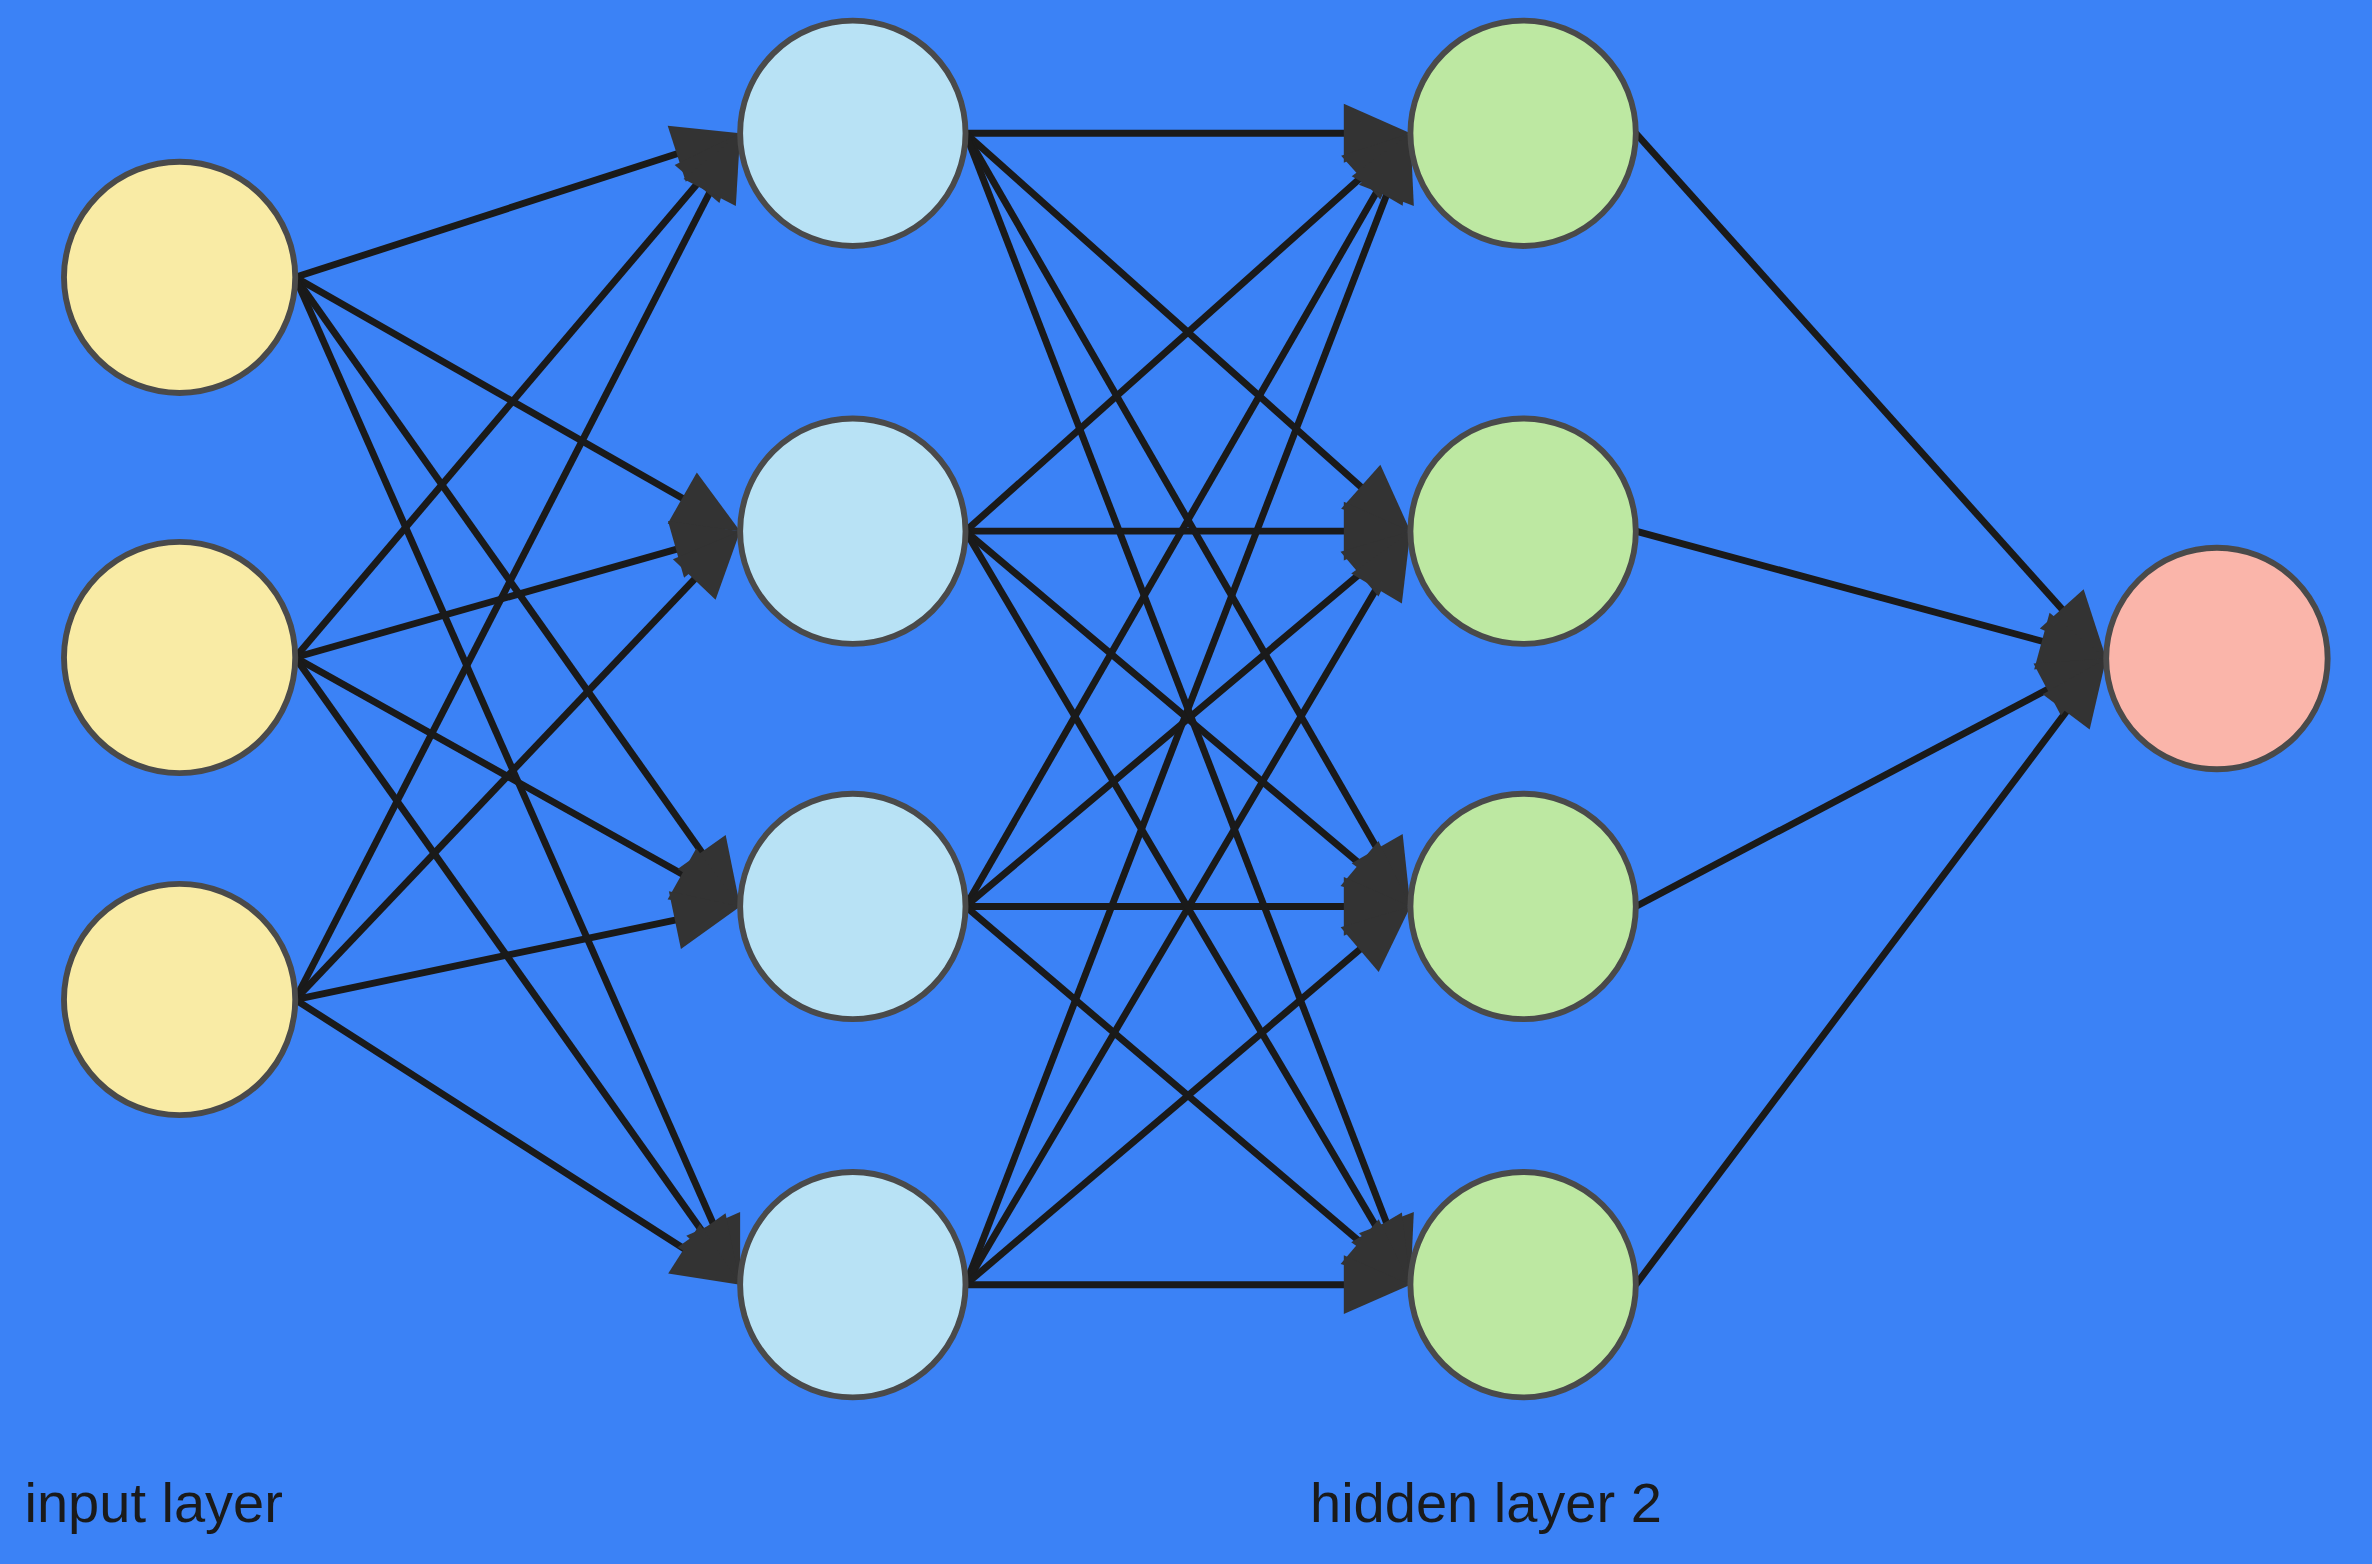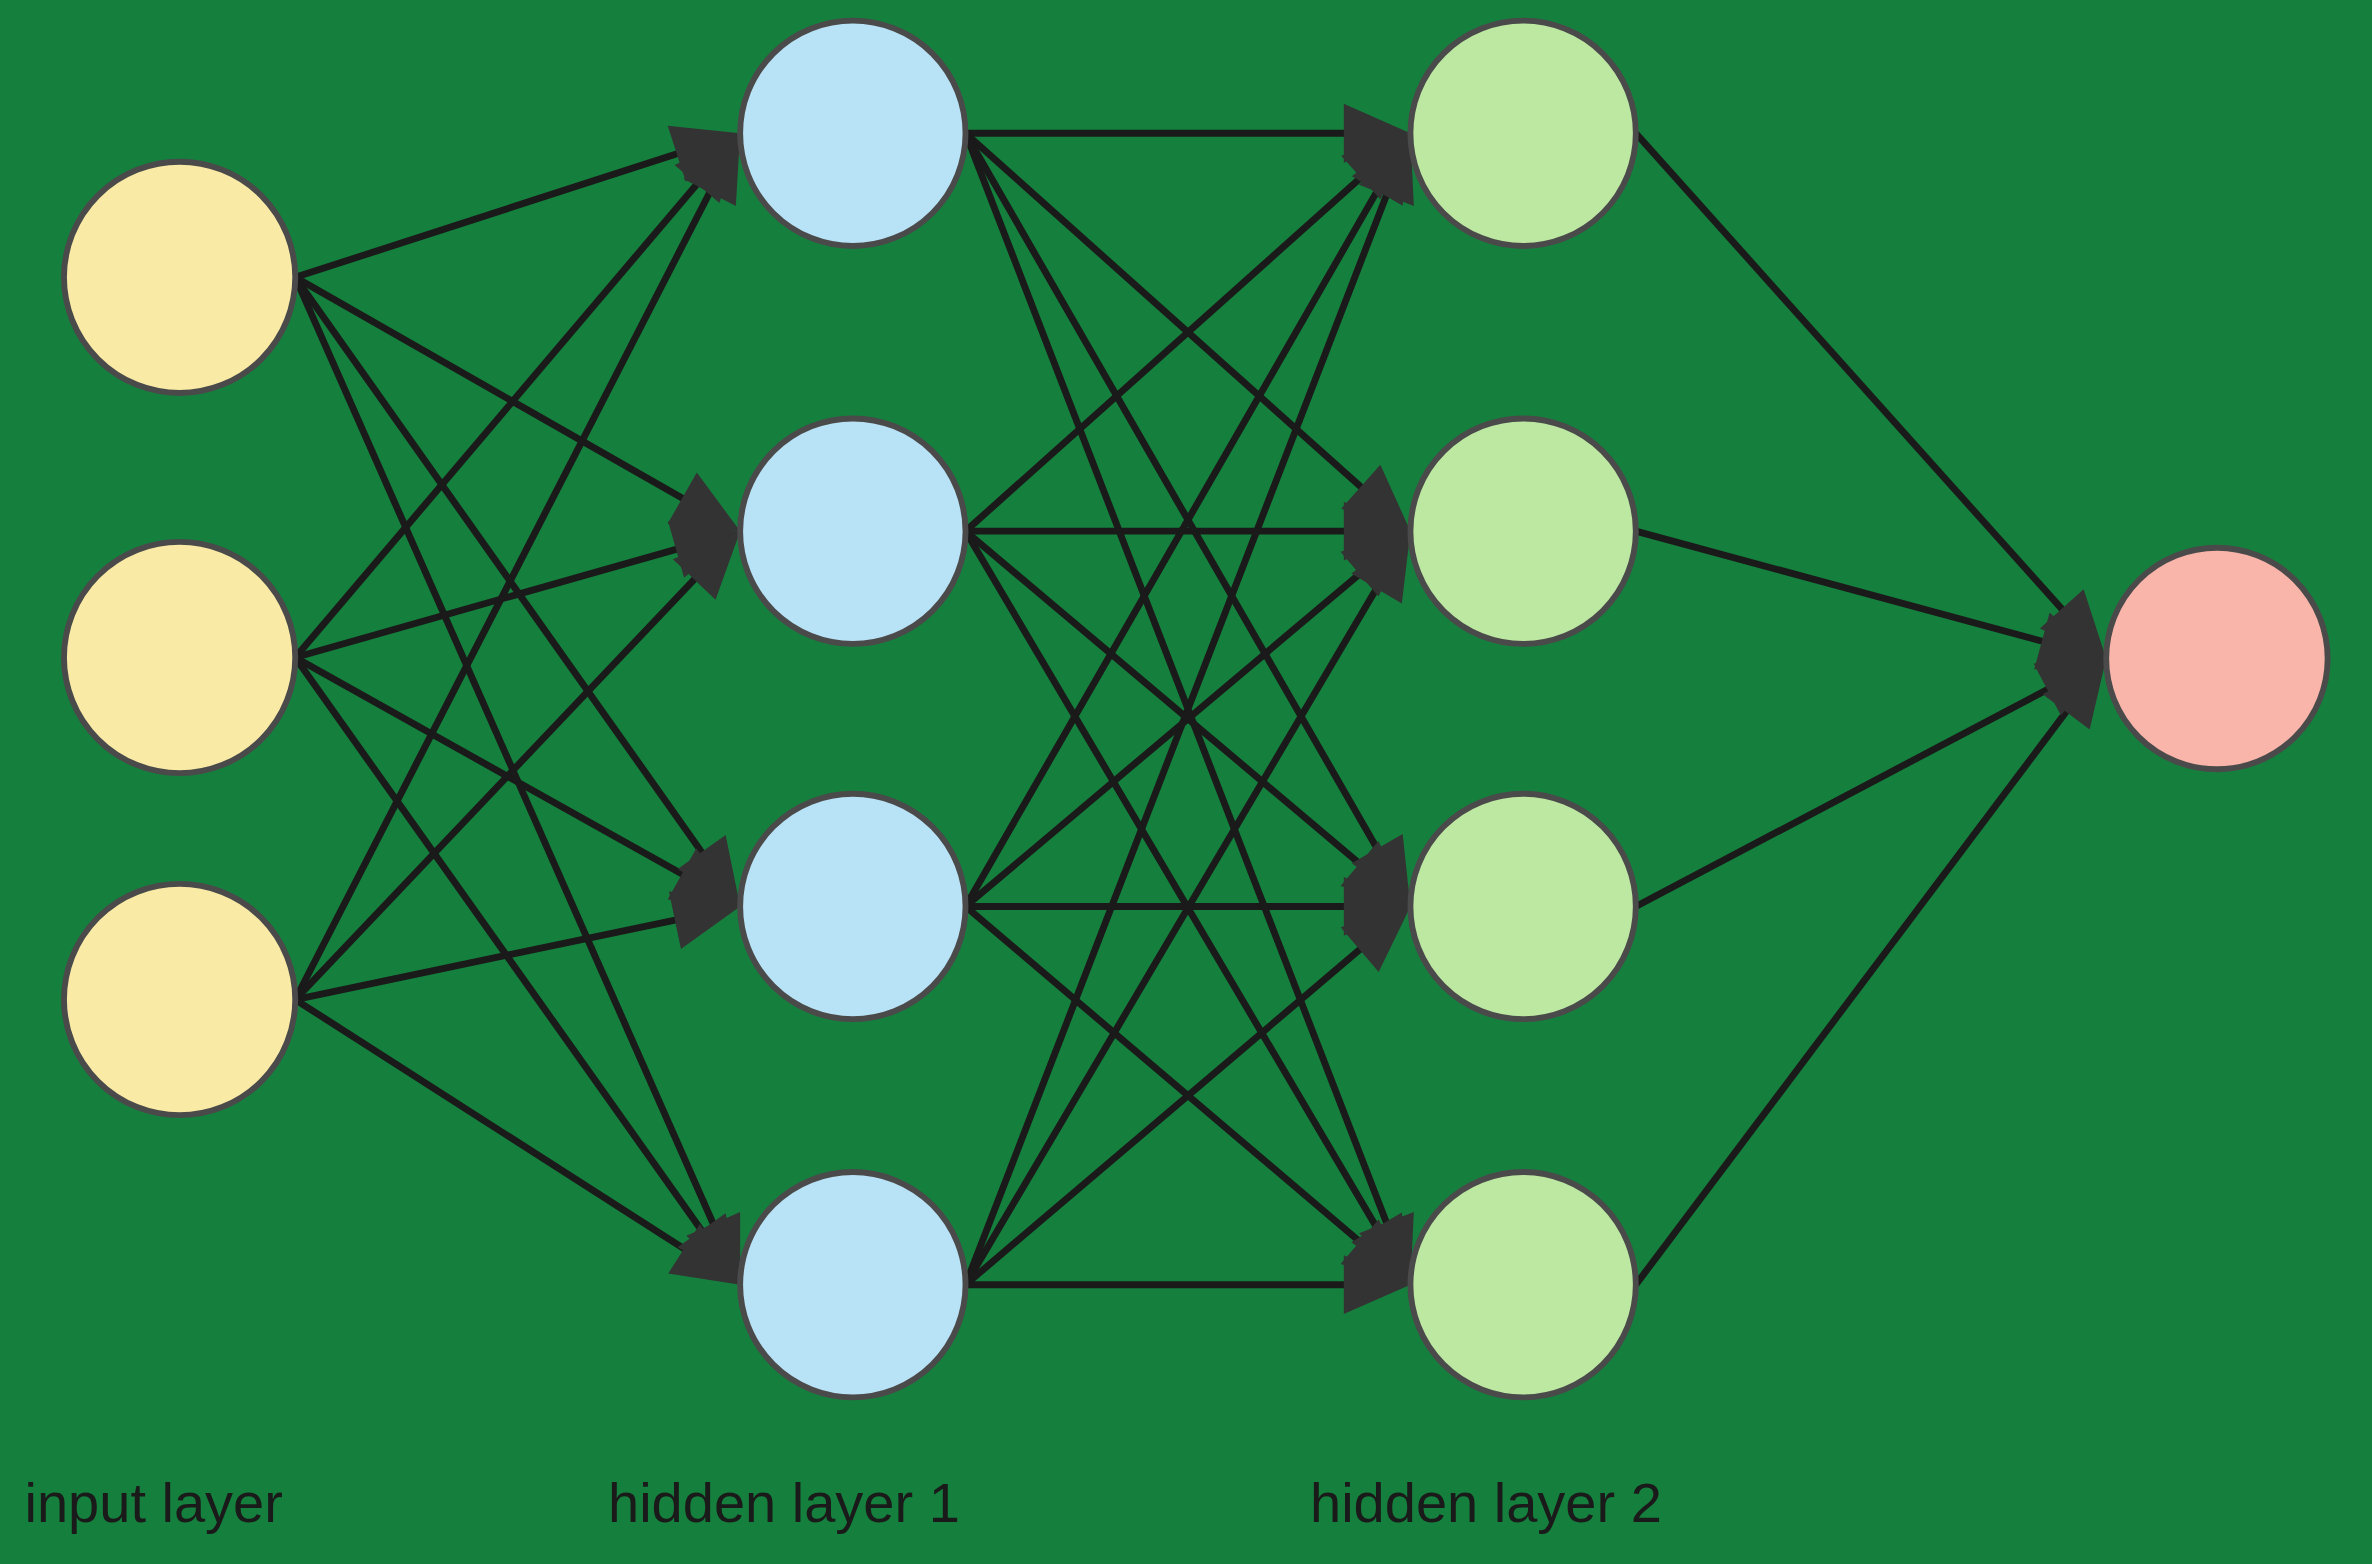--- a/index.html
+++ b/index.html
@@ -4,21 +4,21 @@
 <style>
   html, body {
     margin: 0;
     padding: 0;
     background: #ffffff;
   }
   #canvas {
     position: relative;
     width: 2373px;
     height: 1564px;
-    background: #15803d;
+    background: #3b82f6;
     overflow: hidden;
     font-family: "Liberation Sans", sans-serif;
   }
   #net-svg {
     position: absolute;
     left: 0;
     top: 0;
     width: 2373px;
     height: 1564px;
     display: block;
@@ -119,19 +119,18 @@
         <circle cx="1554" cy="136" r="115" fill="#bde8a2" stroke="#4a4a4a" stroke-width="6"></circle>
         <circle cx="1554" cy="542" r="115" fill="#bde8a2" stroke="#4a4a4a" stroke-width="6"></circle>
         <circle cx="1554" cy="925" r="115" fill="#bde8a2" stroke="#4a4a4a" stroke-width="6"></circle>
         <circle cx="1554" cy="1311" r="115" fill="#bde8a2" stroke="#4a4a4a" stroke-width="6"></circle>
         <circle cx="2262" cy="672" r="113" fill="#fab5aa" stroke="#4a4a4a" stroke-width="6"></circle>
       </g>
   </svg>
 
   <div class="layer-label" id="lbl-input" style="left: 24.5px; top: 1475px;">input layer</div>
 
-  <div class="layer-label" id="lbl-hidden1" style="left: 608px; top: 1475px;">hidden layer 1</div>
 
   <div class="layer-label" id="lbl-hidden2" style="left: 1310px; top: 1475px;">hidden layer 2</div>
 
 
 </div>
 
 
 </body></html>

